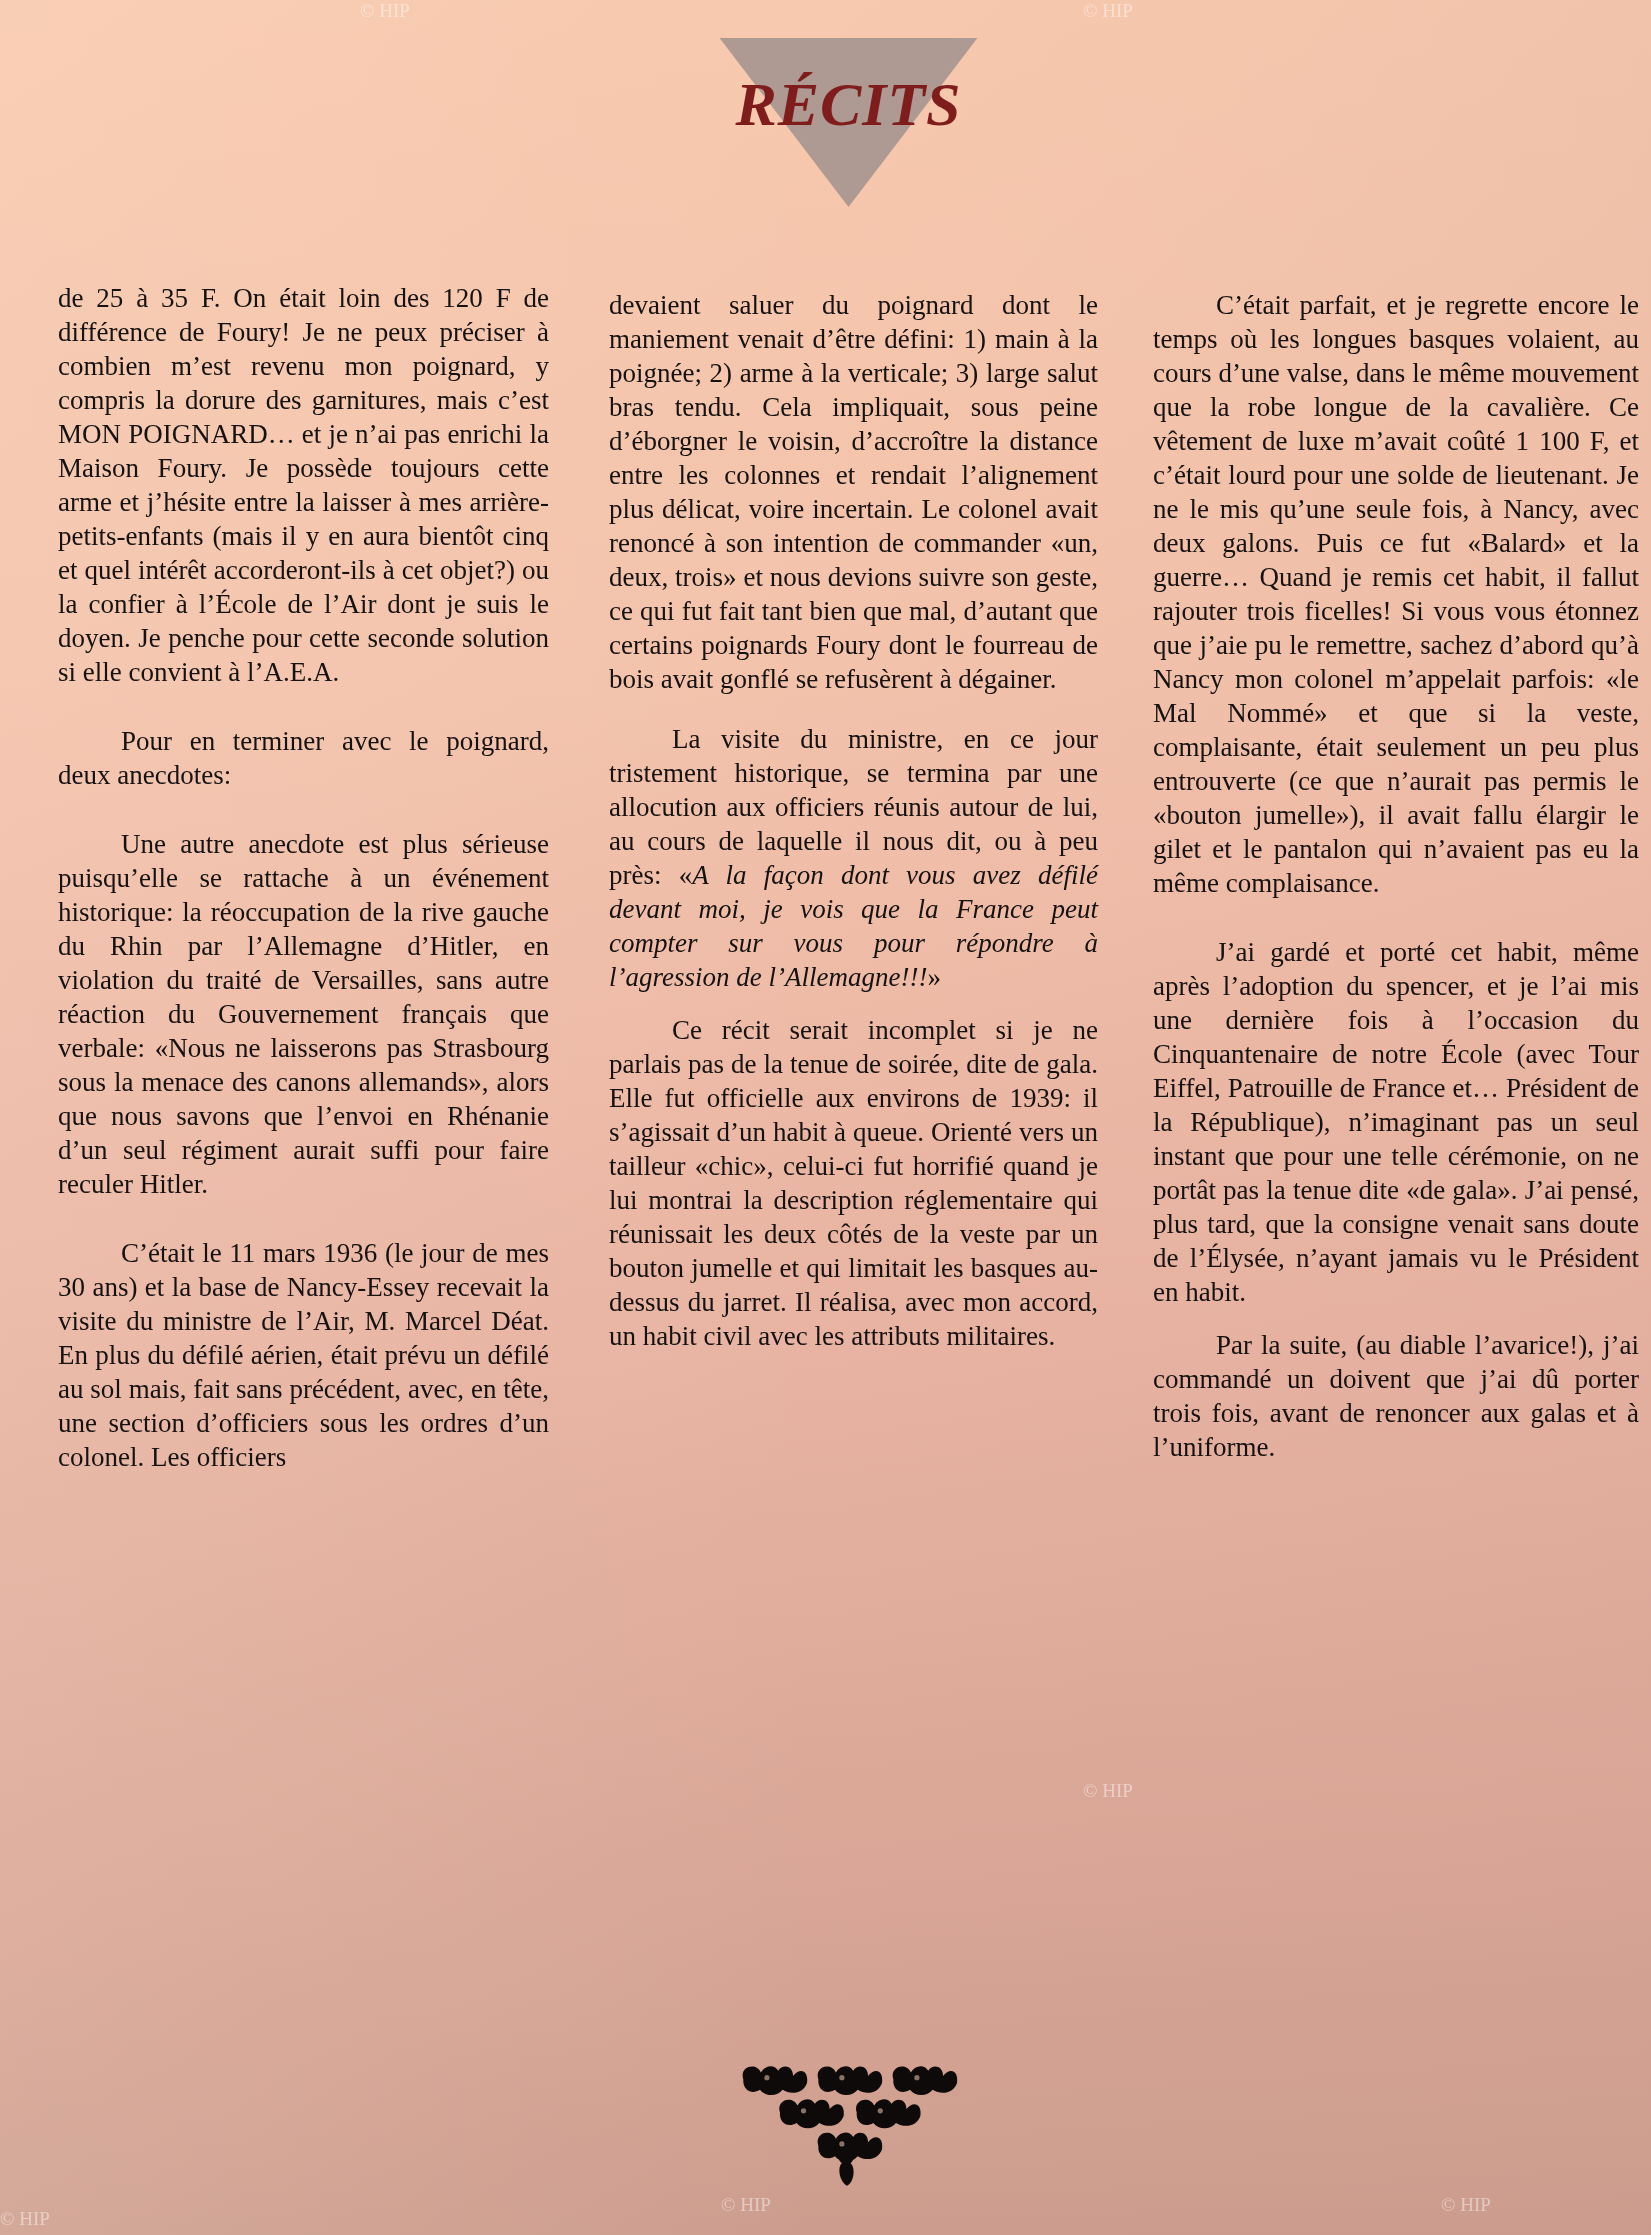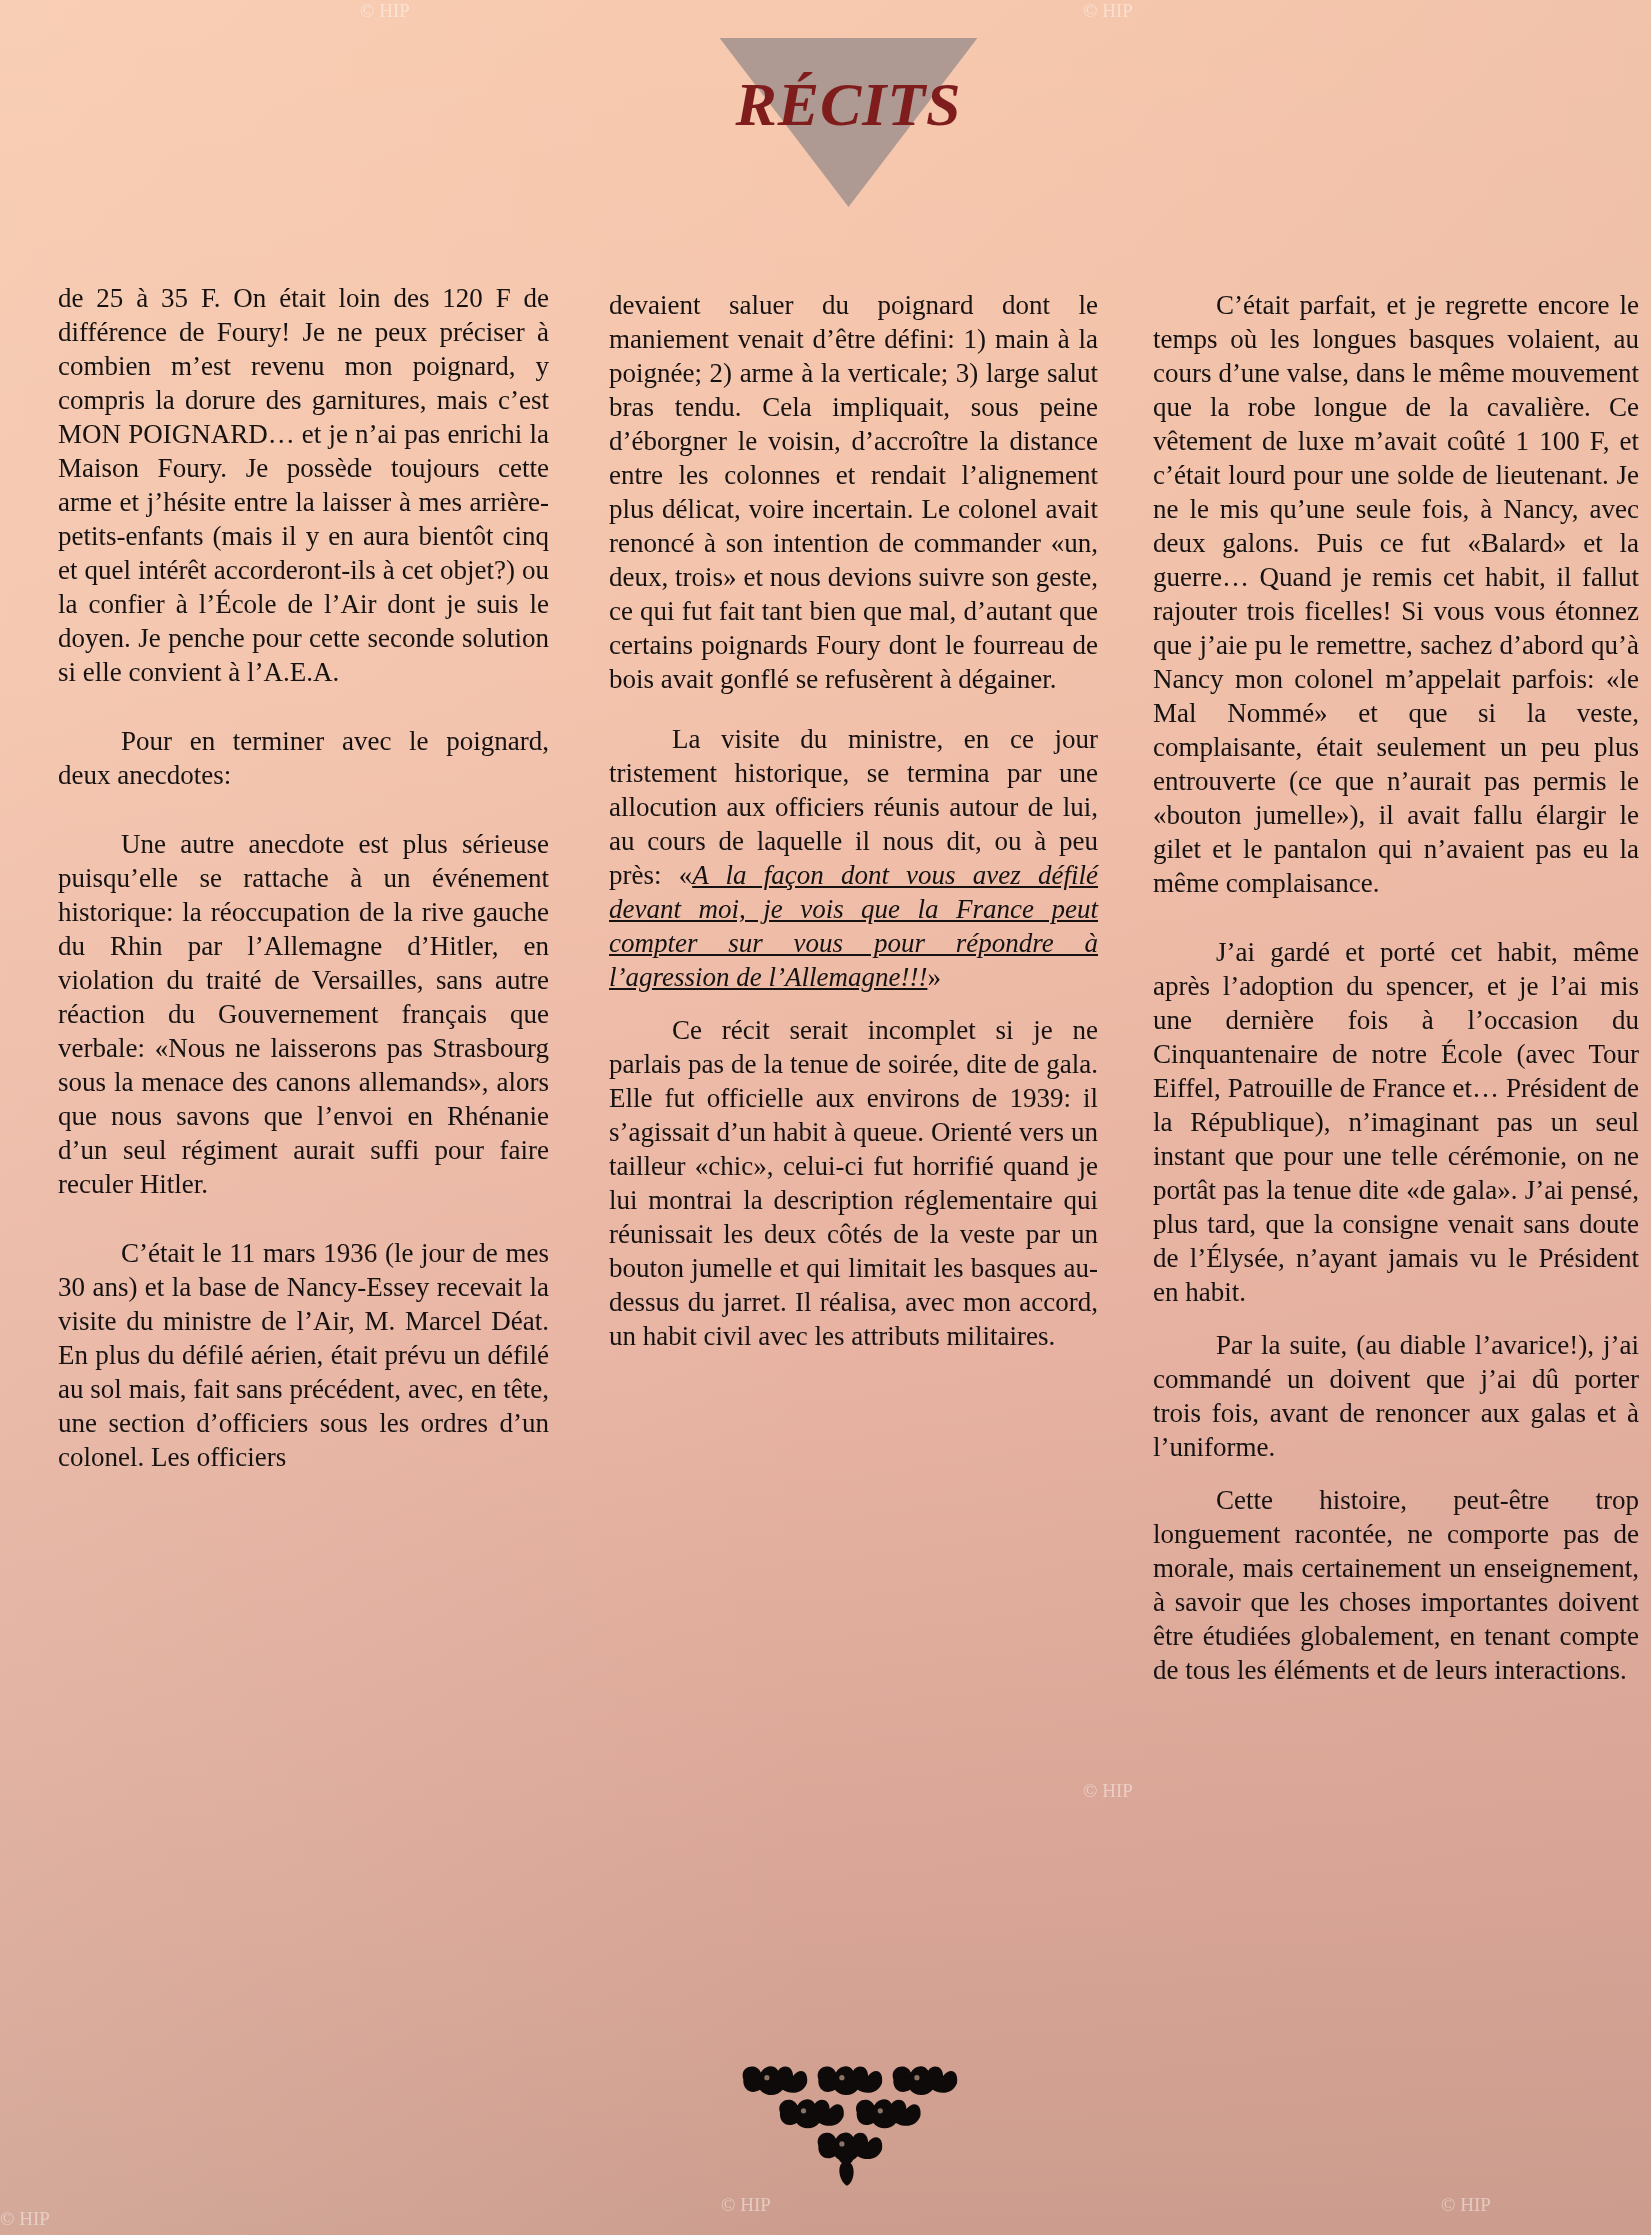--- a/index.html
+++ b/index.html
@@ -46,21 +46,21 @@
     }
     .col-1 { left: 58px; }
     .col-2 { left: 609px; top: 288px; width: 489px; }
     .col-3 { left: 1153px; top: 288px; width: 486px; }
     .column p { margin: 0; text-indent: 0; }
     .column p.indent { text-indent: 63px; }
     .column p.gap { margin-top: 26px; }
     .column p.gap-lg { margin-top: 35px; }
     .column p.nogap { margin-top: 0; }
     .column p.gap-sm { margin-top: 19px; }
-    .column .it { font-style: italic; text-decoration: underline; }
+    .column .it { font-style: italic; }
     .ornament {
       position: absolute;
       left: 732px; top: 2053px;
       width: 232px; height: 140px;
     }
     .watermark {
       position: absolute;
       font-family: Liberation Serif, serif;
       font-size: 19px;
       color: rgba(255,255,255,0.45);
@@ -95,21 +95,20 @@
 <div class="column col-2">
   <p>devaient saluer du poignard dont le maniement venait d’être défini: 1) main à la poignée; 2) arme à la verticale; 3) large salut bras tendu. Cela impliquait, sous peine d’éborgner le voisin, d’accroître la distance entre les colonnes et rendait l’alignement plus délicat, voire incertain. Le colonel avait renoncé à son intention de commander «un, deux, trois» et nous devions suivre son geste, ce qui fut fait tant bien que mal, d’autant que certains poignards Foury dont le fourreau de bois avait gonflé se refusèrent à dégainer.</p>
   <p class="indent gap"><span>La visite du ministre, en ce jour tristement historique, se termina par une allocution aux officiers réunis autour de lui, au cours de laquelle il nous dit, ou à peu près: «</span><span class="it">A la façon dont vous avez défilé devant moi, je vois que la France peut compter sur vous pour répondre à l’agression de l’Allemagne!!!</span><span>»</span></p>
   <p class="indent gap-sm">Ce récit serait incomplet si je ne parlais pas de la tenue de soirée, dite de gala. Elle fut officielle aux environs de 1939: il s’agissait d’un habit à queue. Orienté vers un tailleur «chic», celui-ci fut horrifié quand je lui montrai la description réglementaire qui réunissait les deux côtés de la veste par un bouton jumelle et qui limitait les basques au-dessus du jarret. Il réalisa, avec mon accord, un habit civil avec les attributs militaires.</p>
 </div>
 
 <div class="column col-3">
   <p class="indent">C’était parfait, et je regrette encore le temps où les longues basques volaient, au cours d’une valse, dans le même mouvement que la robe longue de la cavalière. Ce vêtement de luxe m’avait coûté 1 100 F, et c’était lourd pour une solde de lieutenant. Je ne le mis qu’une seule fois, à Nancy, avec deux galons. Puis ce fut «Balard» et la guerre… Quand je remis cet habit, il fallut rajouter trois ficelles! Si vous vous étonnez que j’aie pu le remettre, sachez d’abord qu’à Nancy mon colonel m’appelait parfois: «le Mal Nommé» et que si la veste, complaisante, était seulement un peu plus entrouverte (ce que n’aurait pas permis le «bouton jumelle»), il avait fallu élargir le gilet et le pantalon qui n’avaient pas eu la même complaisance.</p>
   <p class="indent gap-lg">J’ai gardé et porté cet habit, même après l’adoption du spencer, et je l’ai mis une dernière fois à l’occasion du Cinquantenaire de notre École (avec Tour Eiffel, Patrouille de France et… Président de la République), n’imaginant pas un seul instant que pour une telle cérémonie, on ne portât pas la tenue dite «de gala». J’ai pensé, plus tard, que la consigne venait sans doute de l’Élysée, n’ayant jamais vu le Président en habit.</p>
   <p class="indent gap-sm">Par la suite, (au diable l’avarice!), j’ai commandé un doivent que j’ai dû porter trois fois, avant de renoncer aux galas et à l’uniforme.</p>
-  <p class="indent gap-sm">Cette histoire, peut-être trop longuement racontée, ne comporte pas de morale, mais certainement un enseignement, à savoir que les choses importantes doivent être étudiées globalement, en tenant compte de tous les éléments et de leurs interactions.</p>
 </div>
 
 <div class="ornament">
   <svg width="232" height="140" viewBox="0 0 266 160">
     <g fill="#0d0a09">
 
       <g transform="translate(8,10)">
         <path d="M5,20 C0,5 20,0 25,12 C30,4 40,2 45,10 C50,2 62,4 62,16 C70,6 80,10 78,24 C74,36 60,38 50,32 C44,40 30,40 24,32 C14,38 4,32 5,20 Z"></path>
       </g>
       <g transform="translate(94,10)">

